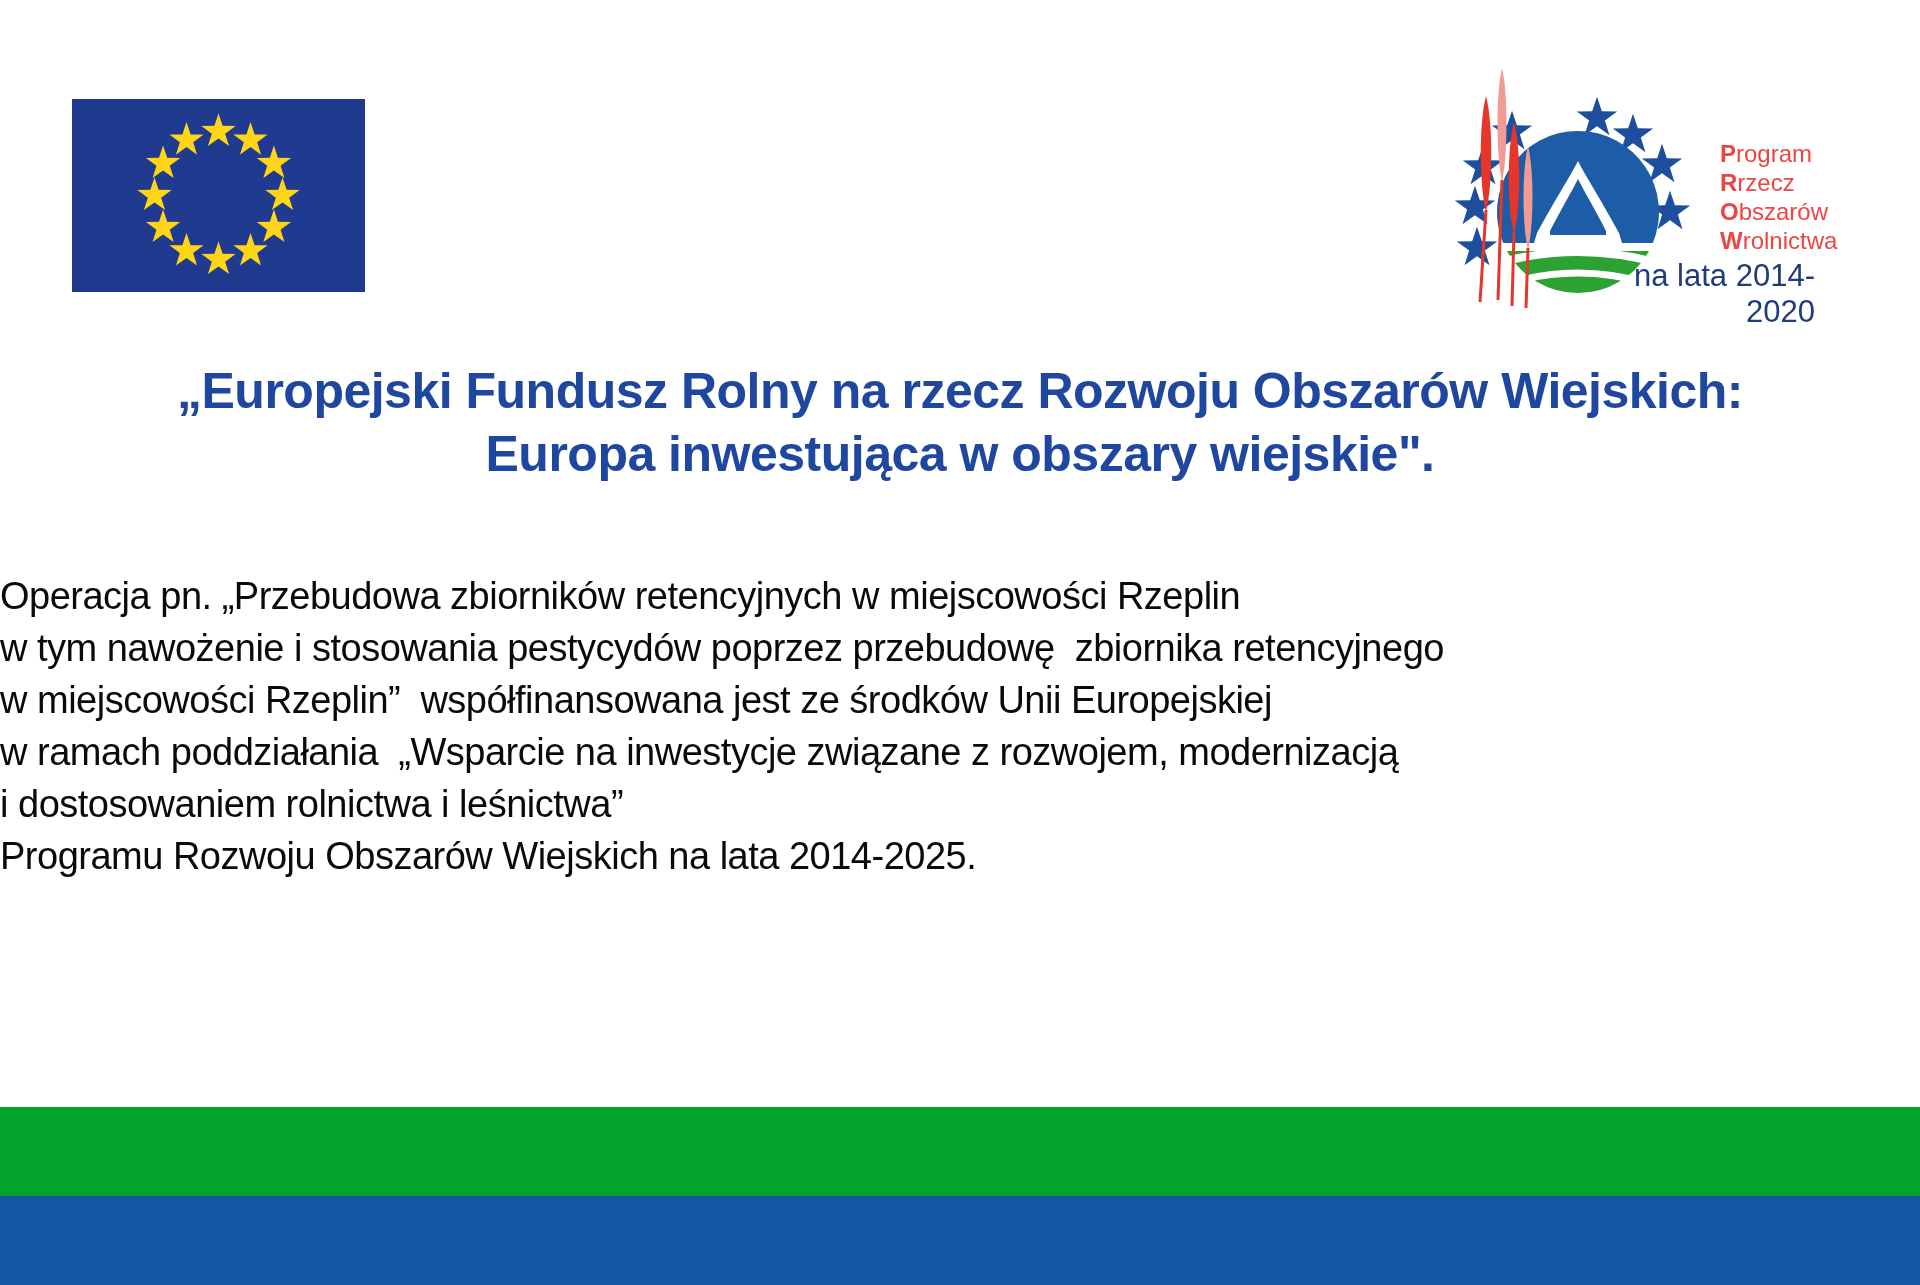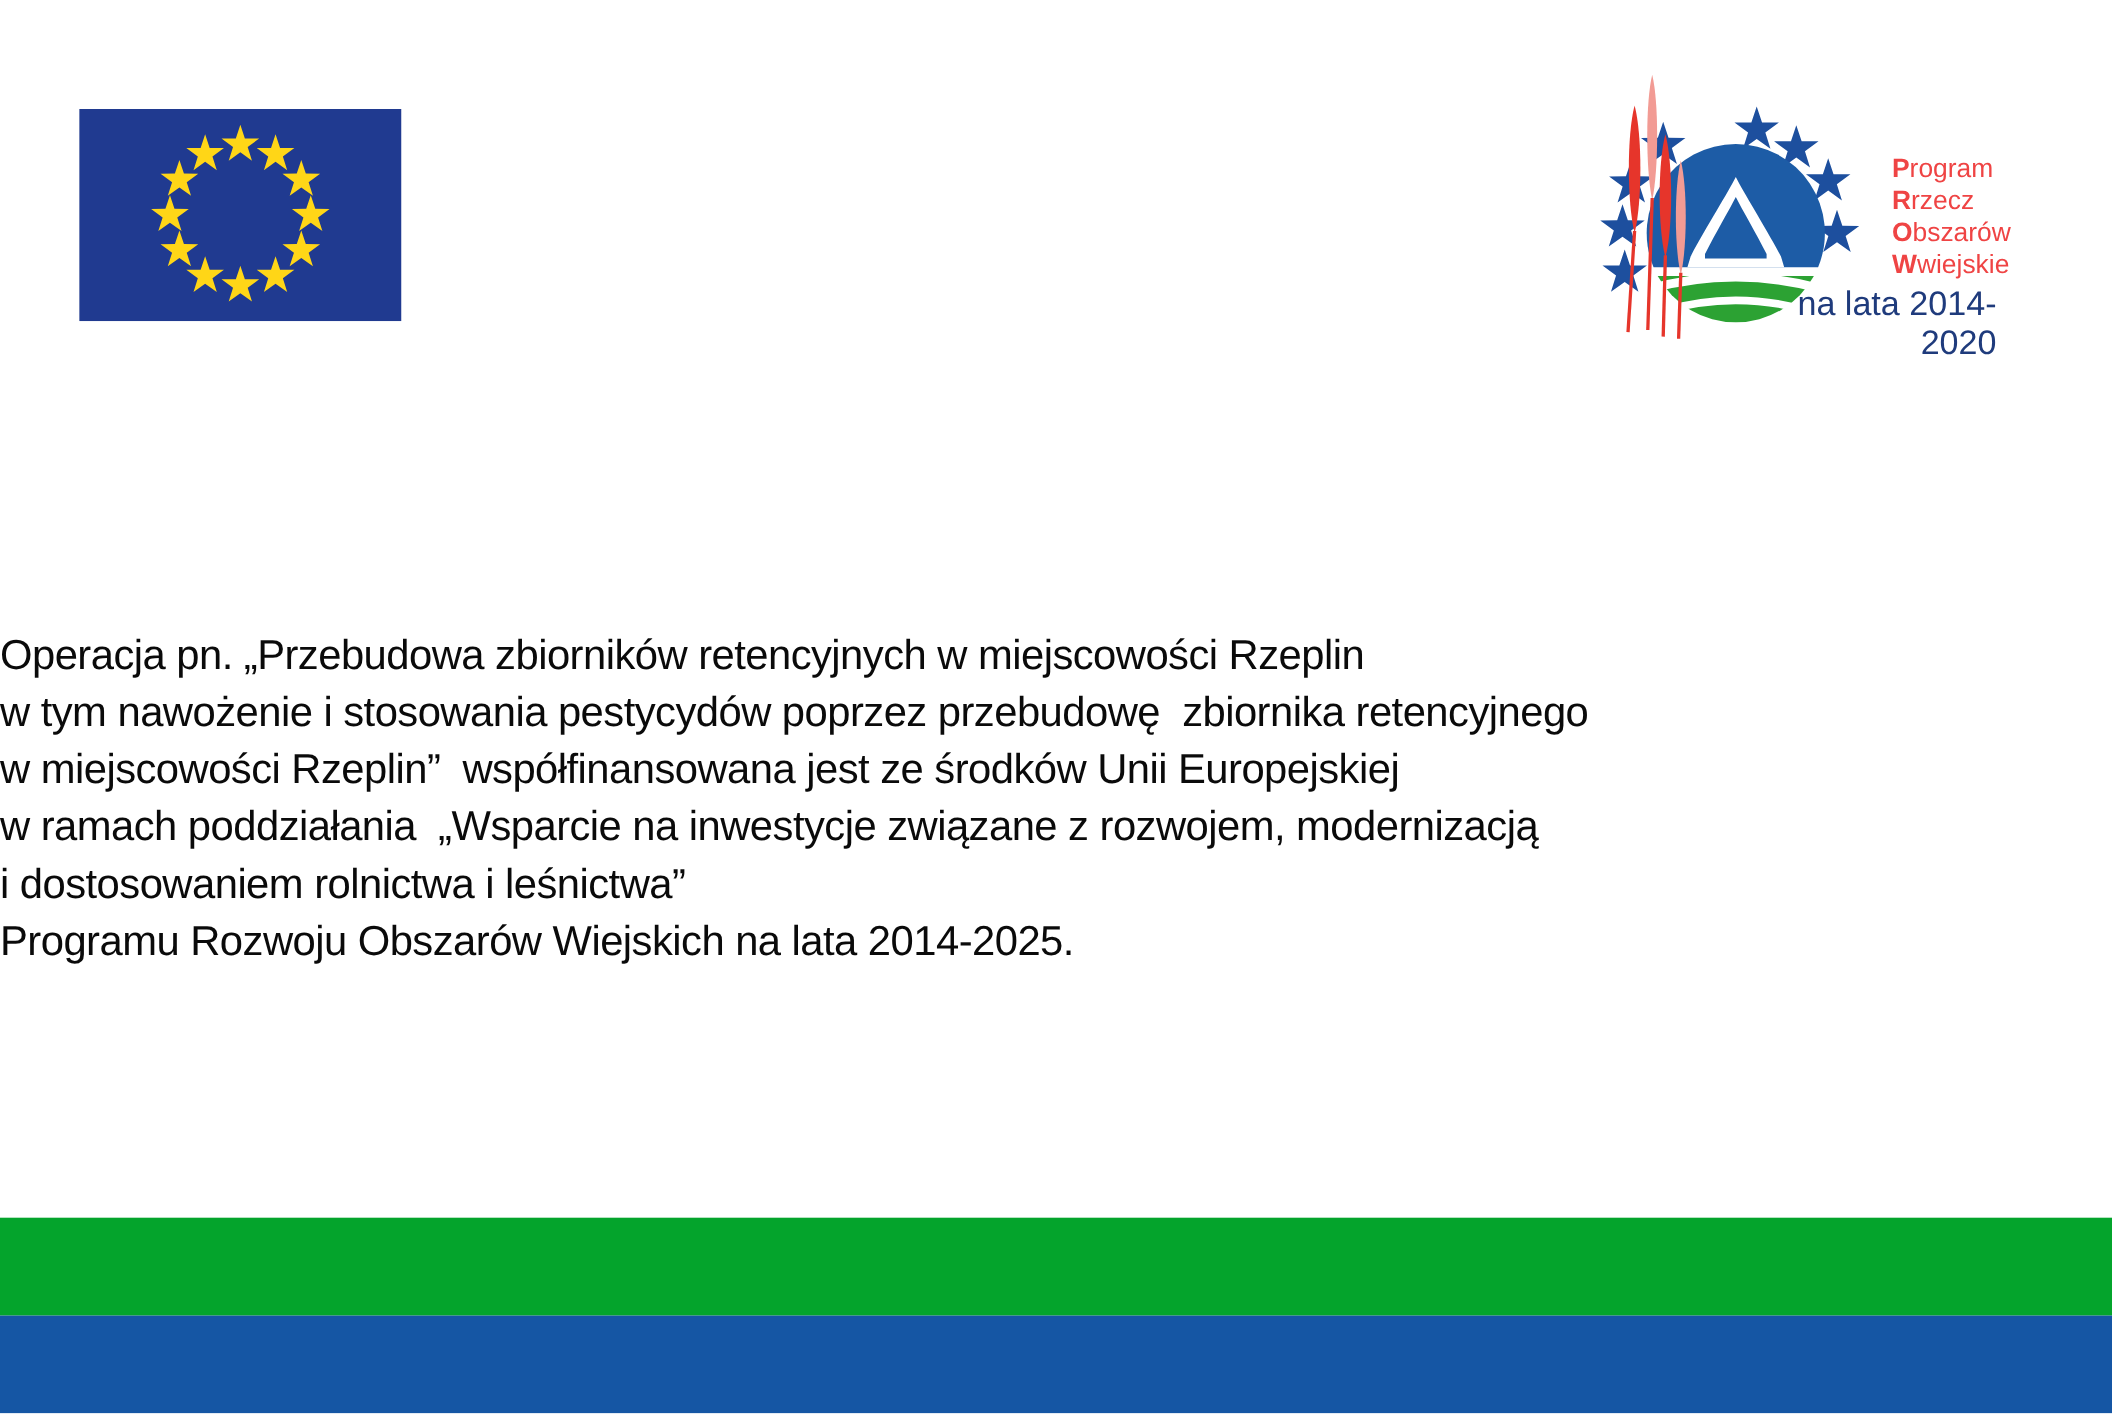--- a/index.html
+++ b/index.html
@@ -107,25 +107,29 @@
         <path d="M 36,148 L 30,240" stroke="#e6352b" stroke-width="3" fill="none"></path>
         <path d="M 52,118 L 48,238" stroke="#e6352b" stroke-width="3" fill="none"></path>
         <path d="M 64,170 L 62,244" stroke="#e6352b" stroke-width="3" fill="none"></path>
         <path d="M 78,186 L 76,246" stroke="#e6352b" stroke-width="3" fill="none"></path>
       </g>
     </svg>
     <div class="prow-words">
       <div><b>P</b><span>rogram</span></div>
       <div><b>R</b><span>rzecz</span></div>
       <div><b>O</b><span>bszarów</span></div>
-      <div><b>W</b><span>wiejskie</span></div>
+      <div><b>W</b><span>rolnictwa</span></div>
     </div>
     <div class="prow-subtitle">na lata 2014-2020</div>
   </div>
 
+  <h1 class="heading">
+    <span>„Europejski Fundusz Rolny na rzecz Rozwoju Obszarów Wiejskich:</span><br>
+    <span>Europa inwestująca w obszary wiejskie".</span>
+  </h1>
 
   <div class="body-text">
     <div class="body-line">Operacja pn. „Przebudowa zbiorników retencyjnych w miejscowości Rzeplin</div>
     <div class="body-line">w tym nawożenie i stosowania pestycydów poprzez przebudowę  zbiornika retencyjnego</div>
     <div class="body-line">w miejscowości Rzeplin”  współfinansowana jest ze środków Unii Europejskiej</div>
     <div class="body-line">w ramach poddziałania  „Wsparcie na inwestycje związane z rozwojem, modernizacją</div>
     <div class="body-line">i dostosowaniem rolnictwa i leśnictwa”</div>
     <div class="body-line">Programu Rozwoju Obszarów Wiejskich na lata 2014-2025.</div>
   </div>
 

